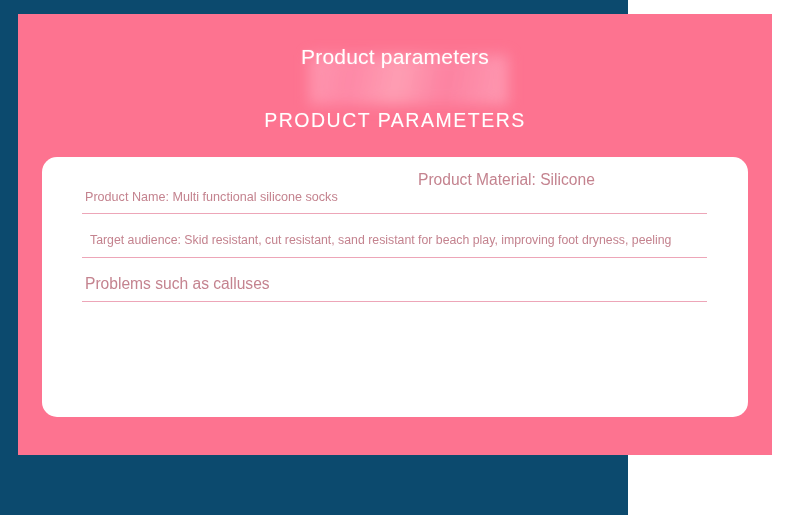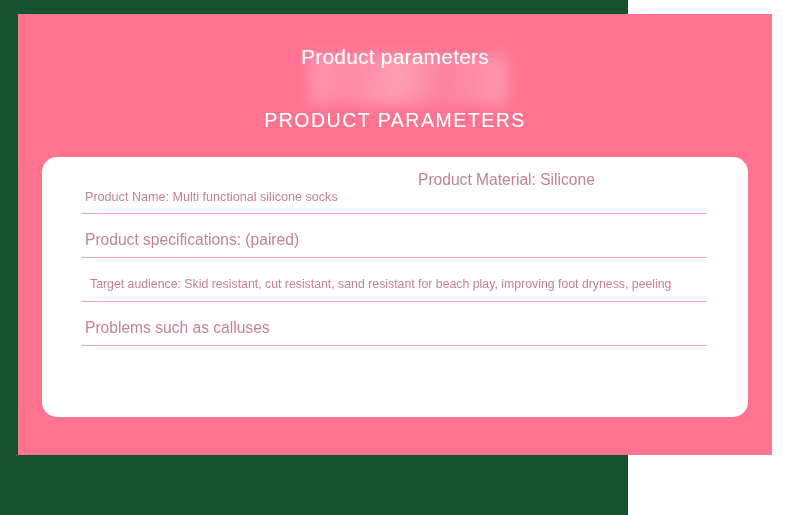--- a/index.html
+++ b/index.html
@@ -11,21 +11,21 @@
     width: 790px;
     height: 515px;
     font-family: "Liberation Sans", sans-serif;
     overflow: hidden;
   }
 
   #page {
     position: relative;
     width: 628px;
     height: 515px;
-    background: #14532d;
+    background: #0c4a6e;
   }
 
   
   .pink-panel {
     position: absolute;
     left: 18px;
     top: 14px;
     width: 754px;
     height: 441px;
     background: #fd7390;
@@ -151,23 +151,20 @@
   <div class="title-caps">PRODUCT  PARAMETERS</div>
 
   <div class="spec-card">
     <div class="spec-list">
 
       <div class="spec-row r1">
         <span class="cell small">Product Name: Multi functional silicone socks</span>
         <span class="cell material">Product Material: Silicone</span>
       </div>
 
-      <div class="spec-row r2">
-        <span class="cell large">Product specifications: (paired)</span>
-      </div>
 
 
       <div class="spec-row r4">
         <span class="cell tiny-wide">Target audience: Skid resistant, cut resistant, sand resistant for beach play, improving foot dryness, peeling</span>
       </div>
 
       <div class="spec-row r5">
         <span class="cell large">Problems such as calluses</span>
       </div>
 

